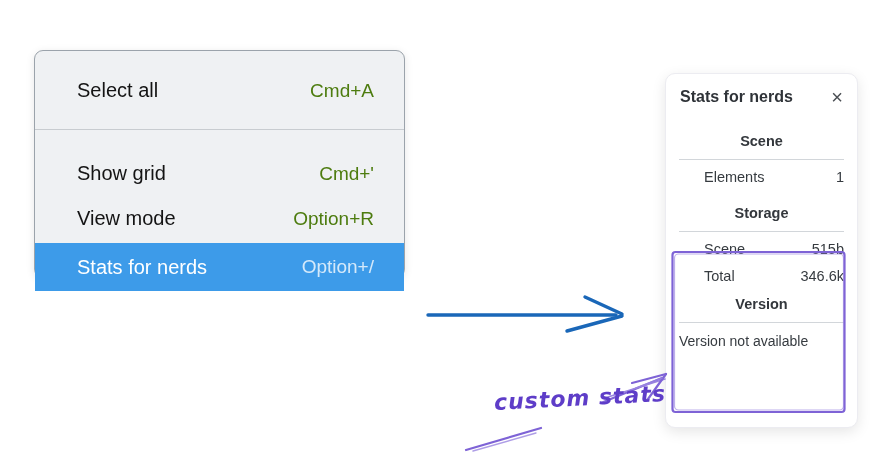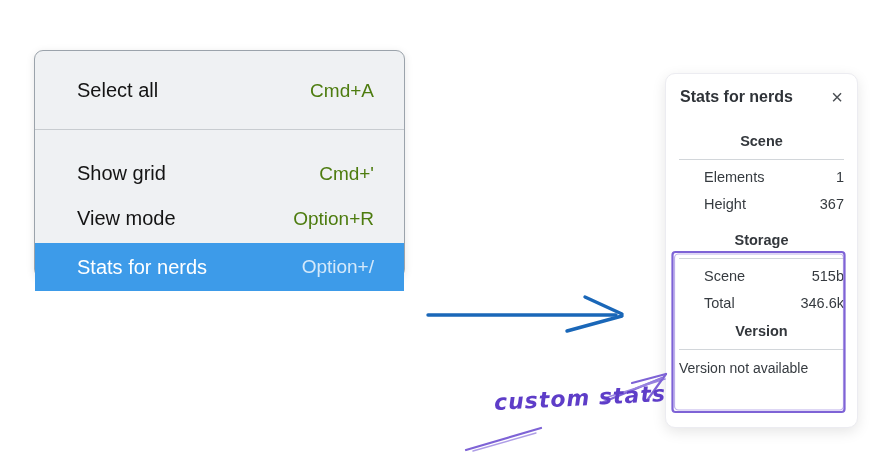--- a/index.html
+++ b/index.html
@@ -107,24 +107,20 @@
     <span class="panel-title">Stats for nerds</span>
     <span class="panel-close">×</span>
   </div>
   <div class="panel-body">
     <div class="sec-header scene">Scene</div>
     <div class="sec-divider"></div>
     <div class="stat-row">
       <span>Elements</span>
       <span>1</span>
     </div>
-    <div class="stat-row">
-      <span>Height</span>
-      <span>367</span>
-    </div>
 
     <div class="sec-header storage">Storage</div>
     <div class="sec-divider"></div>
     <div class="stat-row">
       <span>Scene</span>
       <span>515b</span>
     </div>
     <div class="stat-row">
       <span>Total</span>
       <span>346.6k</span>

